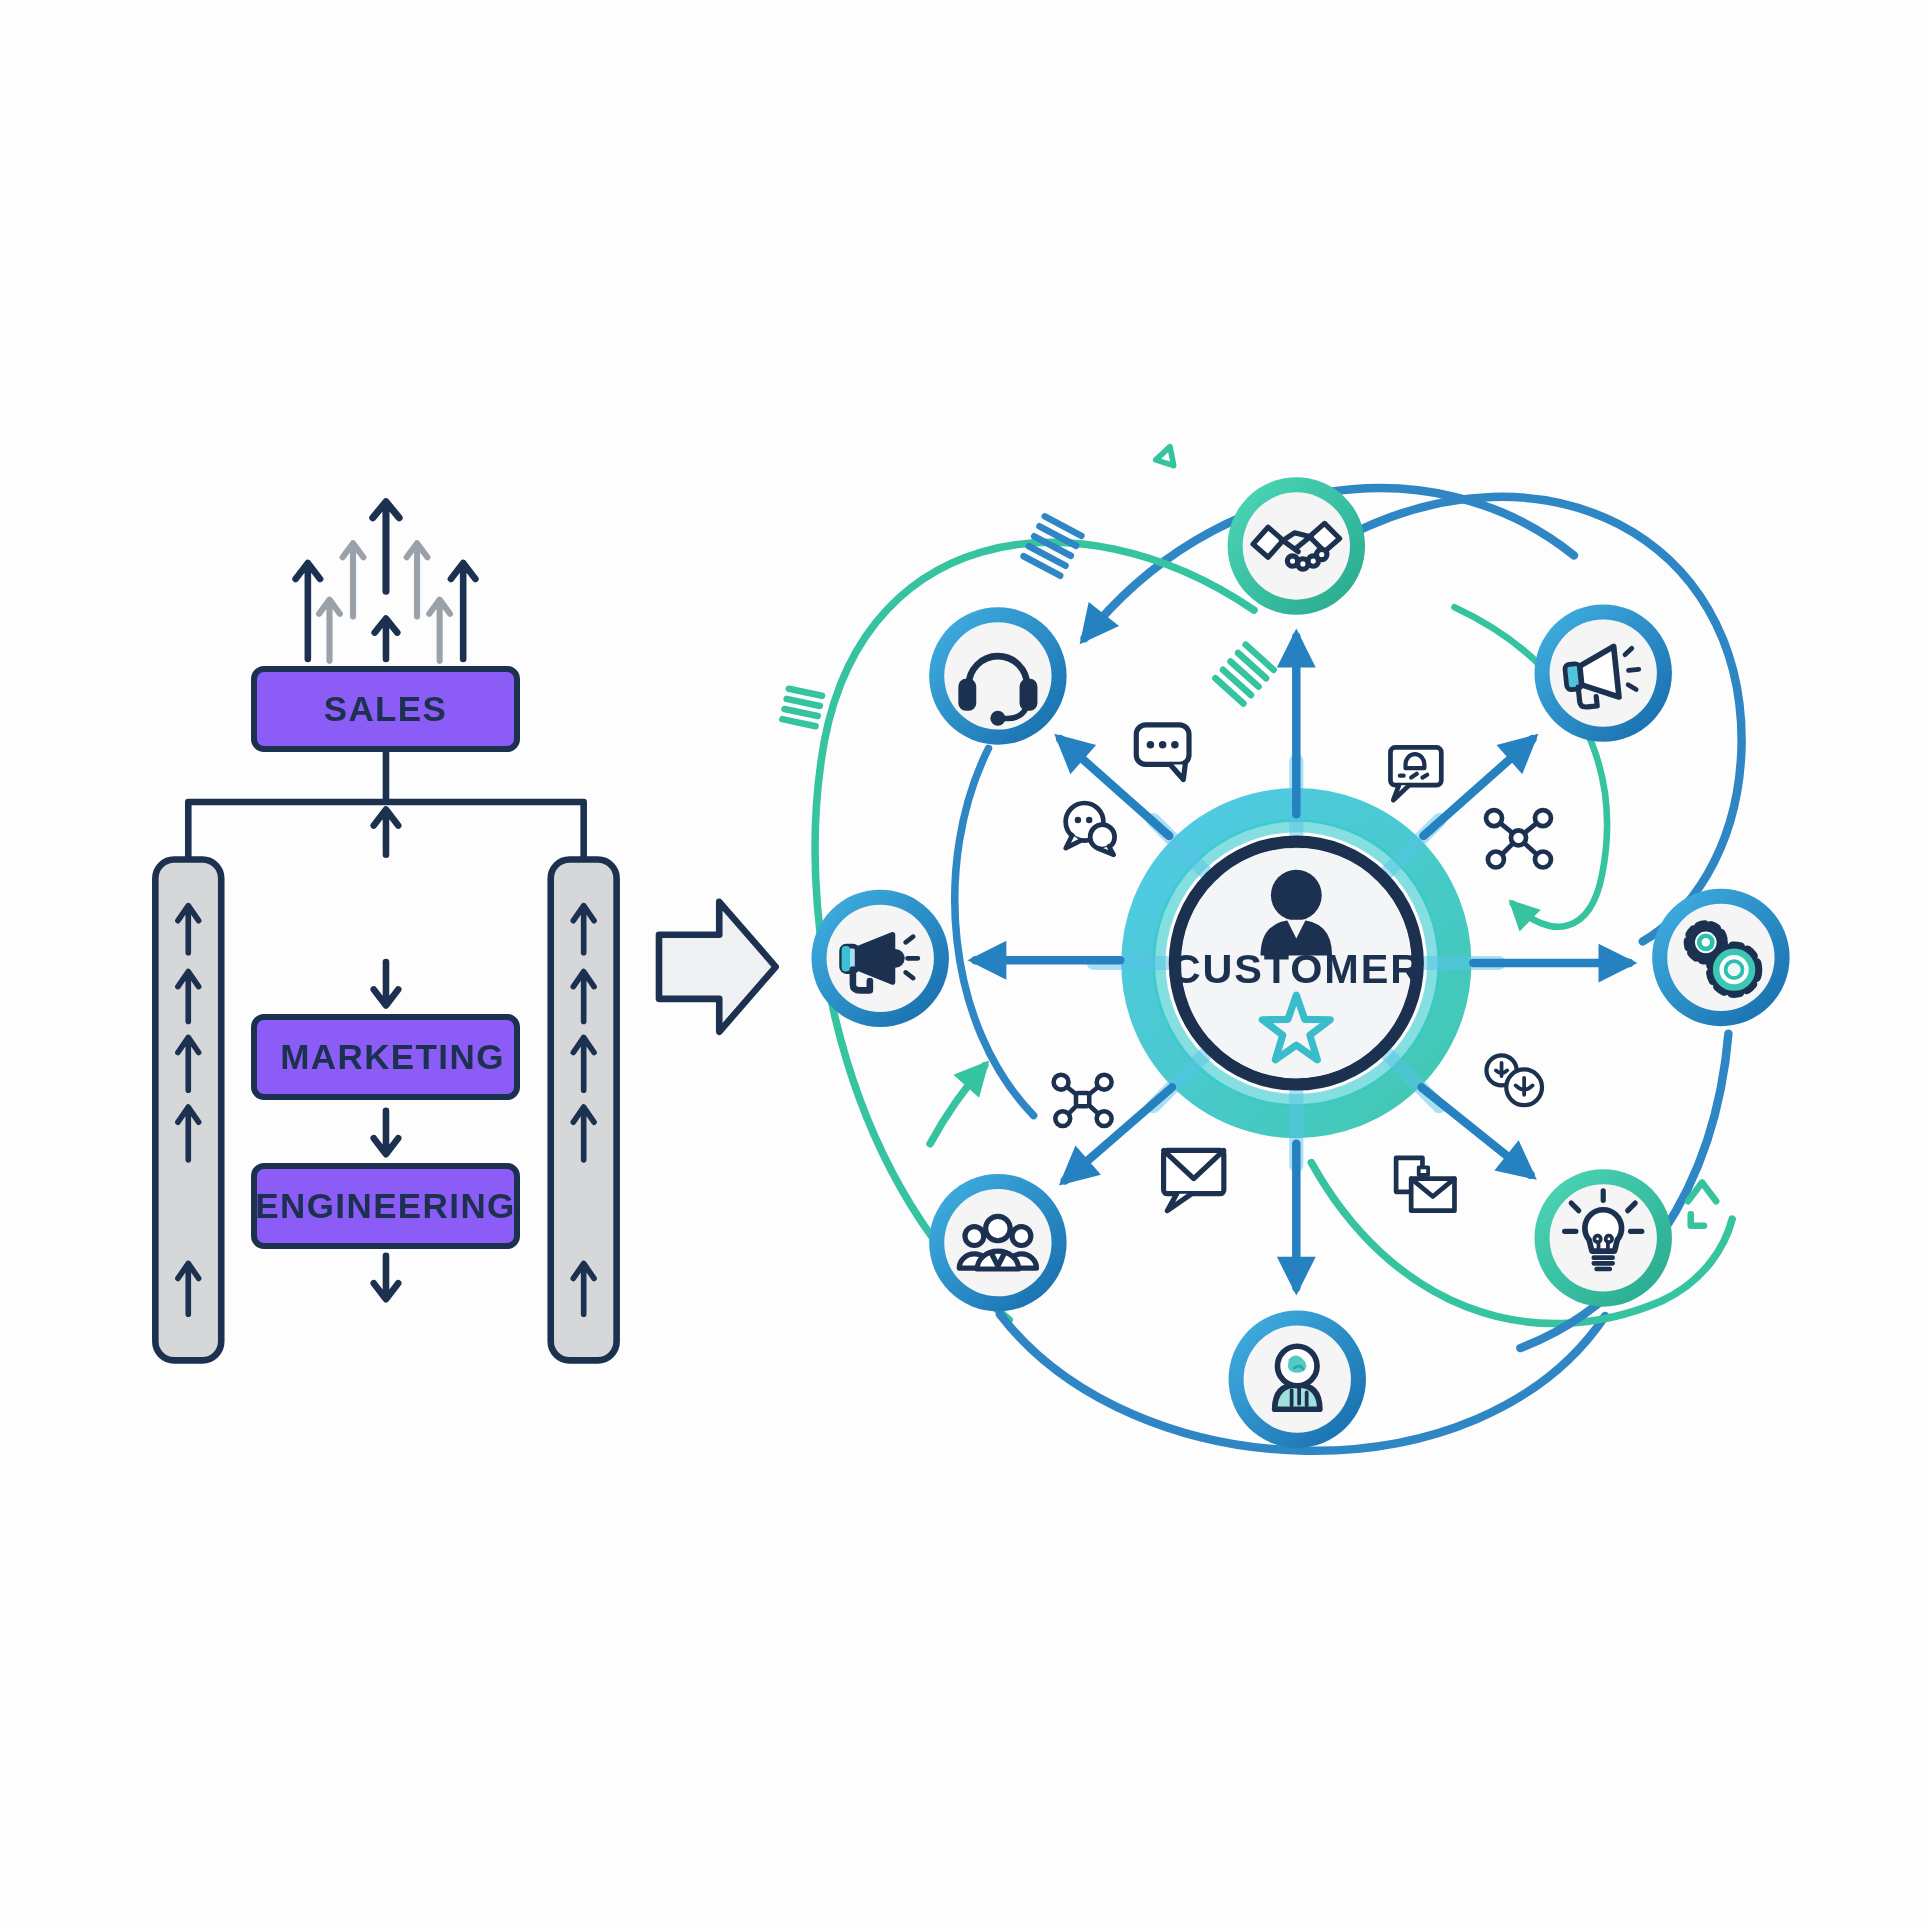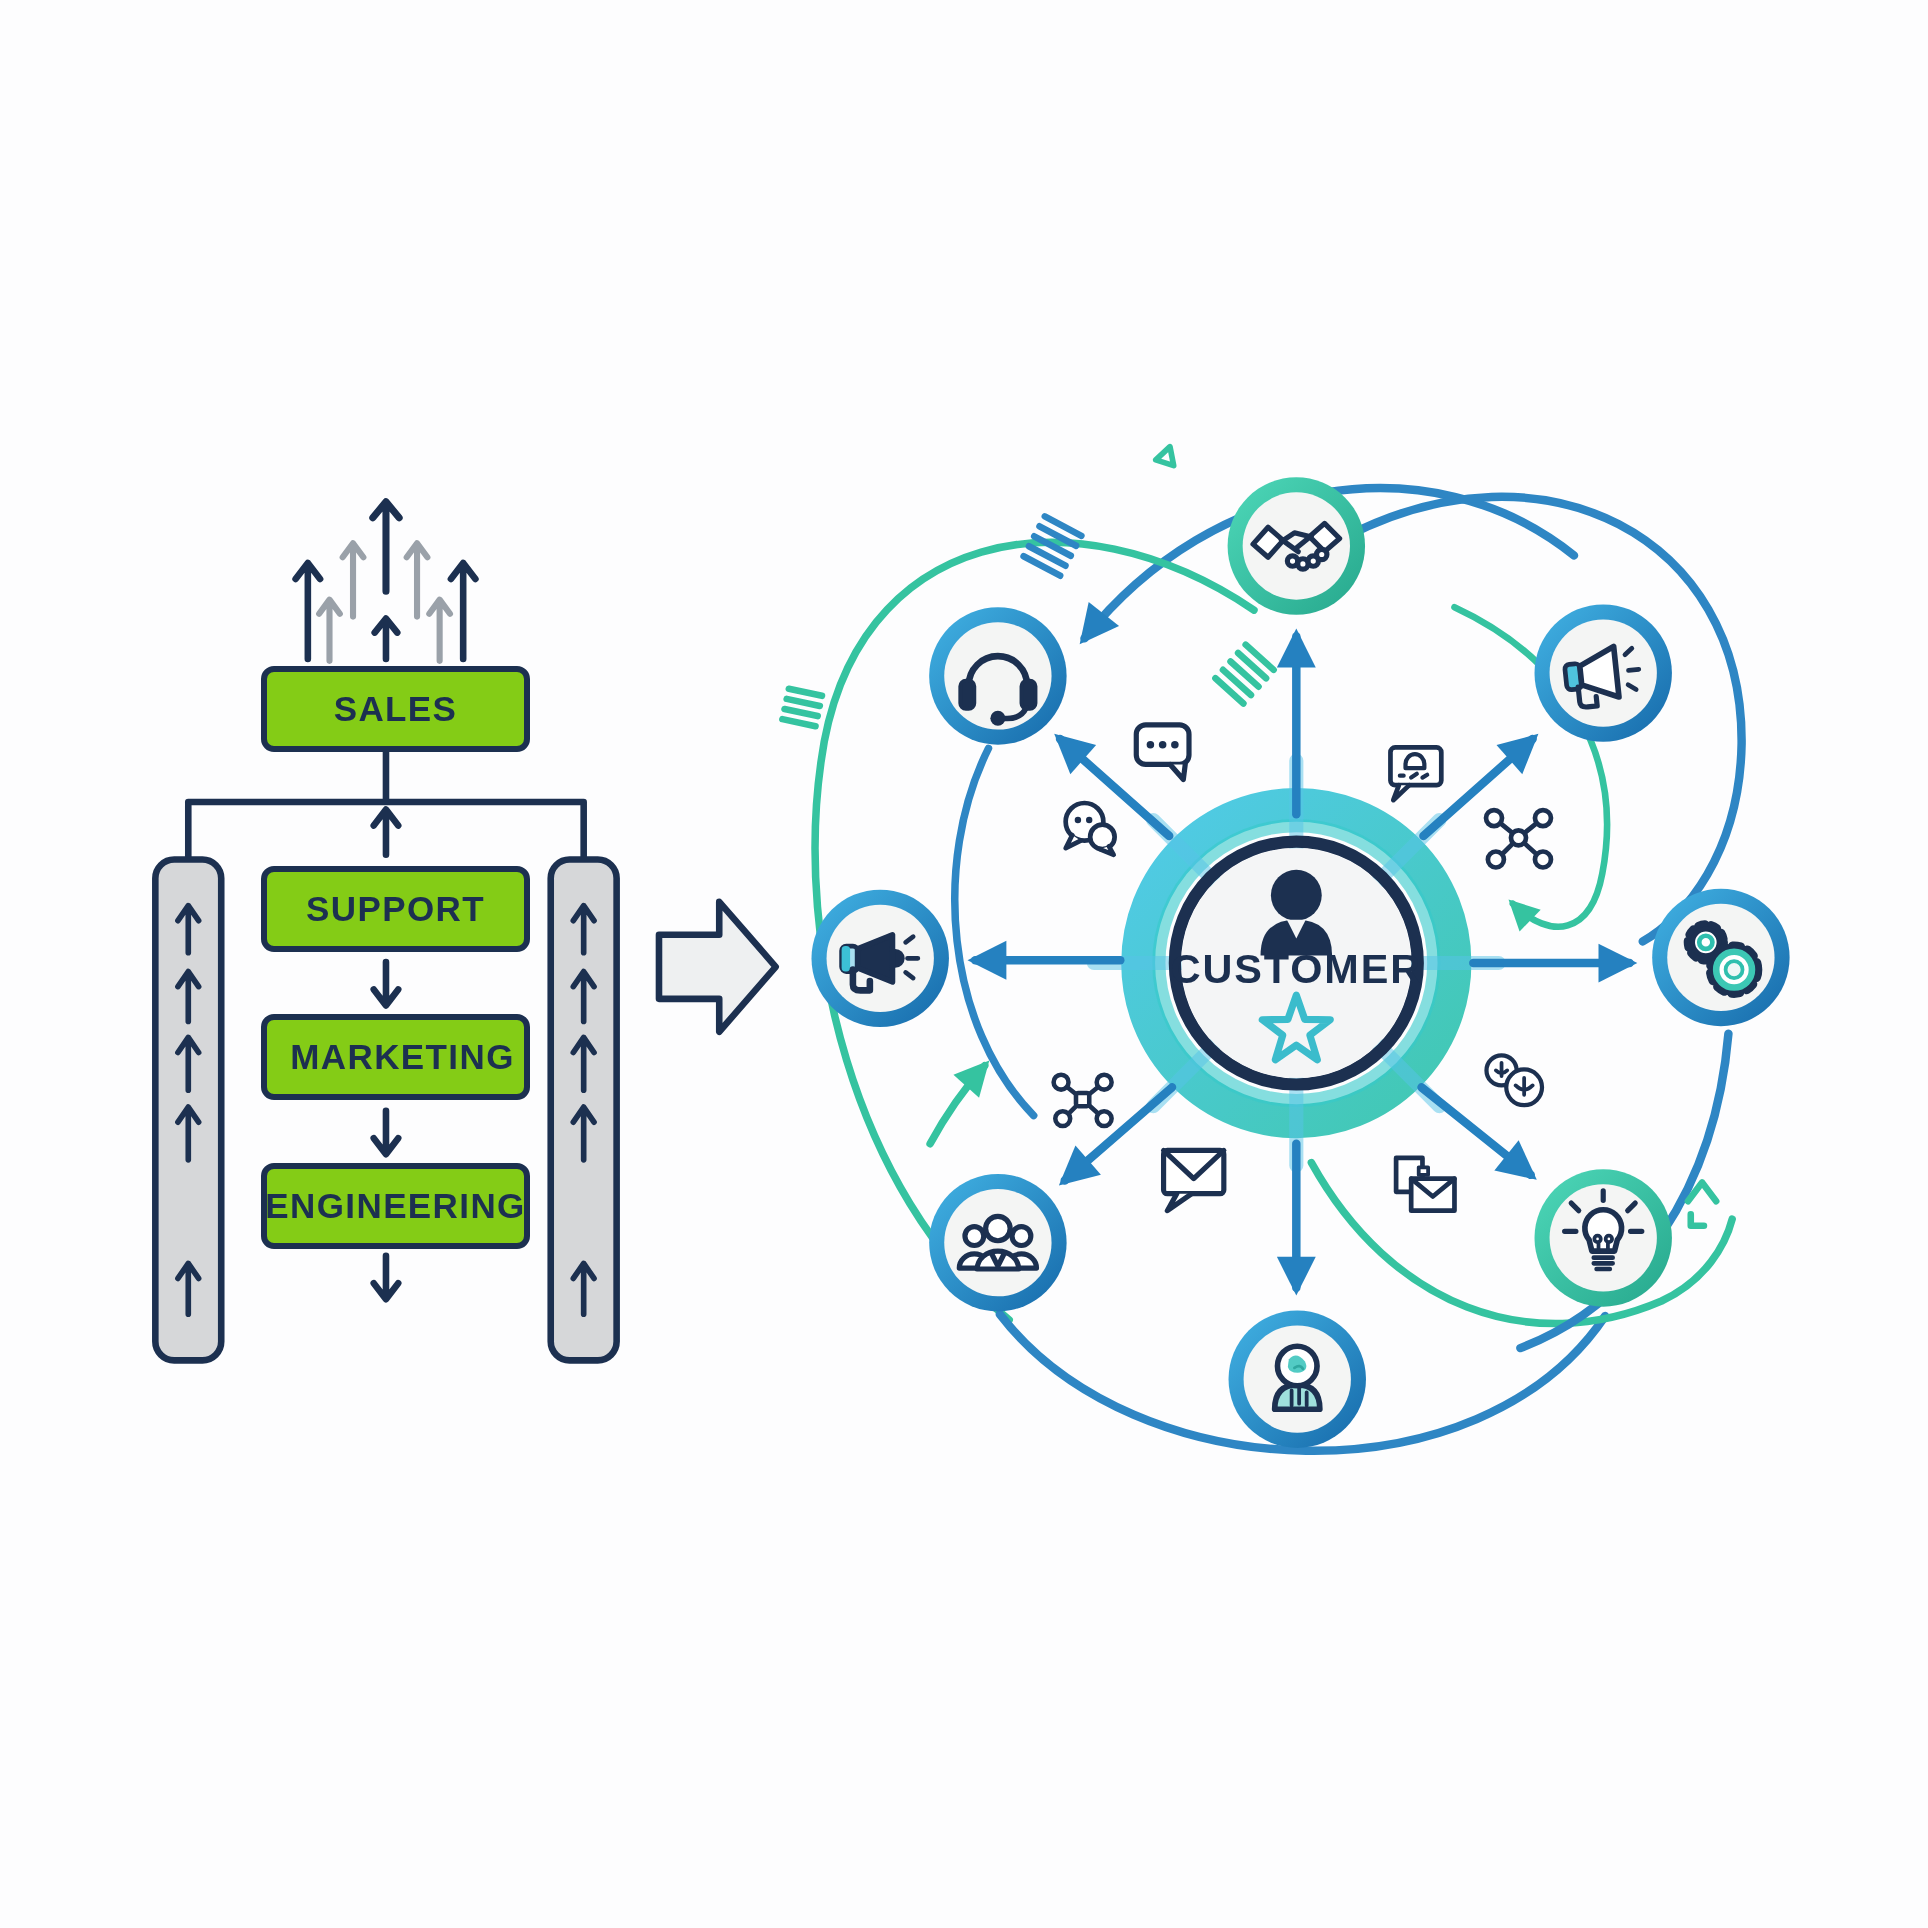--- a/index.html
+++ b/index.html
@@ -1,20 +1,20 @@
 <!DOCTYPE html>
 <html style="font-size:15px"><head>
 <meta charset="utf-8">
 <style>
   html,body{margin:0;padding:0;background:#ffffff;}
   #canvas{position:relative;width:1928px;height:1928px;background:#fdfdfe;overflow:hidden;
           font-family:"Liberation Sans",sans-serif;}
   #scene{position:absolute;left:0;top:0;width:1928px;height:1928px;}
-  .silo-box{position:absolute;left:261px;width:269px;height:86px;box-sizing:border-box;
-            border:6.6px solid #1c3050;border-radius:13px;background:#84cc16;
+  .silo-box{position:absolute;left:251px;width:269px;height:86px;box-sizing:border-box;
+            border:6.6px solid #1c3050;border-radius:13px;background:#8b5cf6;
             display:flex;align-items:center;justify-content:center;
             font-weight:700;font-size:35px;letter-spacing:1.4px;color:#1c3050;}
   .b-sales{top:666px;} .b-support{top:866px;} .b-marketing{top:1014px;padding-left:14px;}
   .b-engineering{top:1163px;} .b-product{top:1310px;}
 </style>
 </head>
 <body>
 
 <div id="canvas">
 
@@ -308,23 +308,20 @@
       <g transform="translate(0,72) scale(0.95)">
         <path d="M0 -40 L9.4 -12.9 L38 -12.4 L15.2 4.9 L23.5 32.4 L0 16 L-23.5 32.4 L-15.2 4.9 L-38 -12.4 L-9.4 -12.9 Z" fill="none" stroke="#3bbccc" stroke-width="8" stroke-linejoin="round"></path>
       </g>
     </g>
   </g>
 </svg>
 
 <div class="silo-box b-sales">
   <span>SALES</span>
 </div>
-<div class="silo-box b-support">
-  <span>SUPPORT</span>
-</div>
 <div class="silo-box b-marketing">
   <span>MARKETING</span>
 </div>
 <div class="silo-box b-engineering">
   <span>ENGINEERING</span>
 </div>
 
 </div>
 
 

